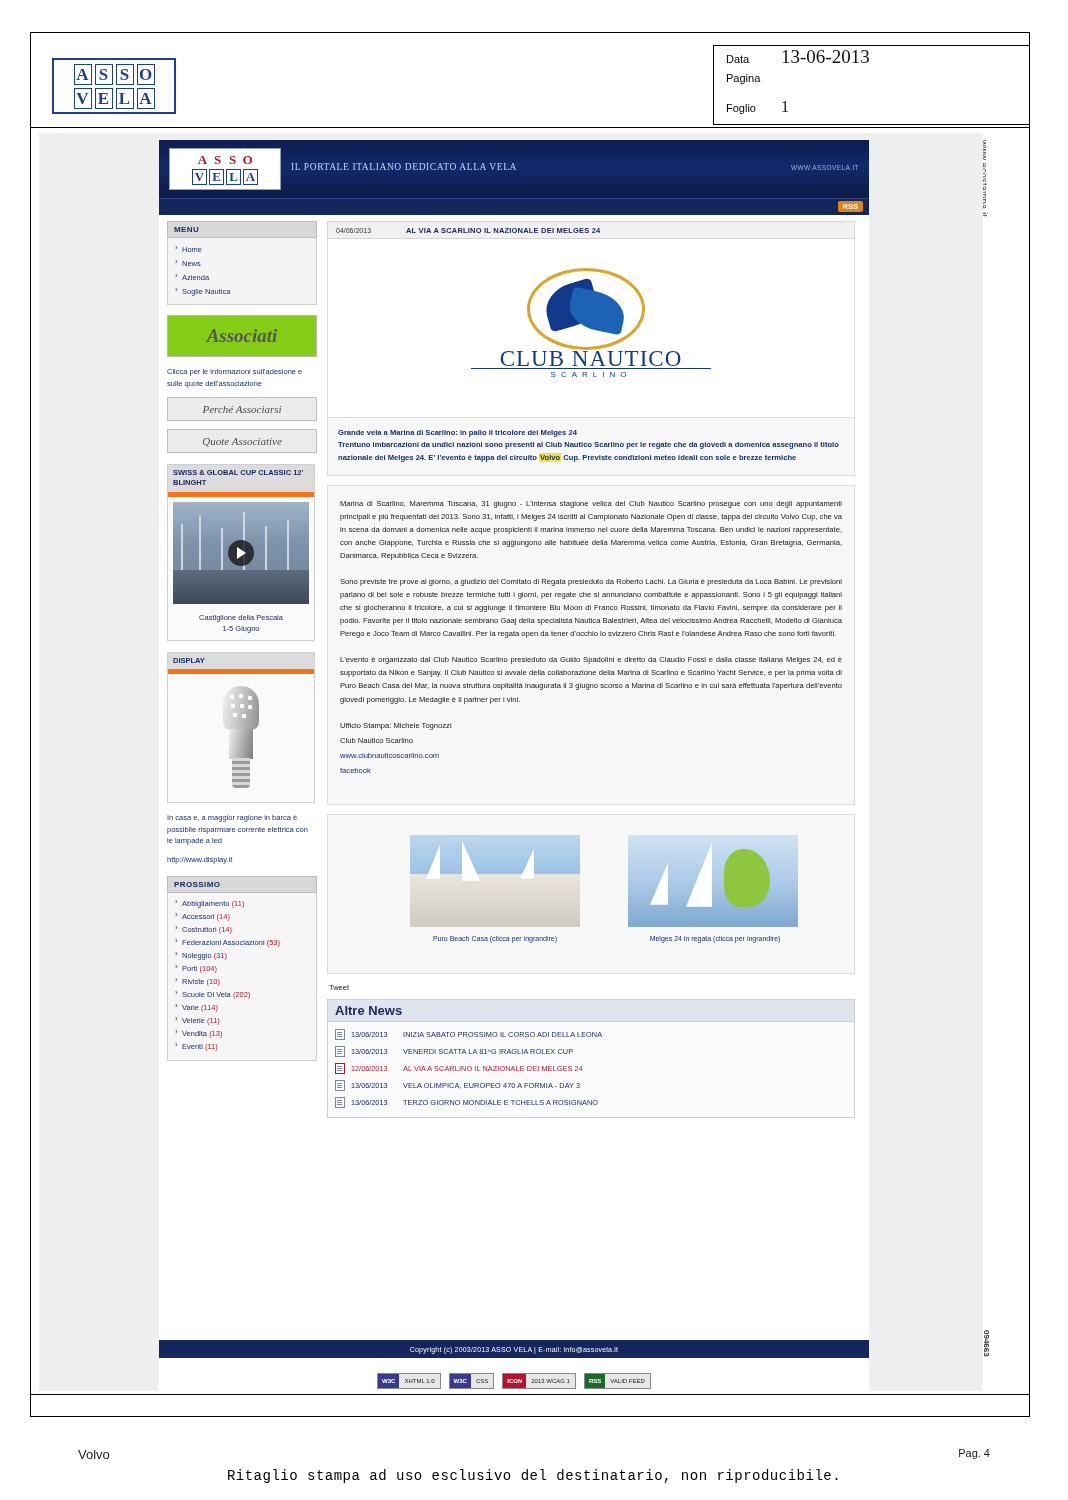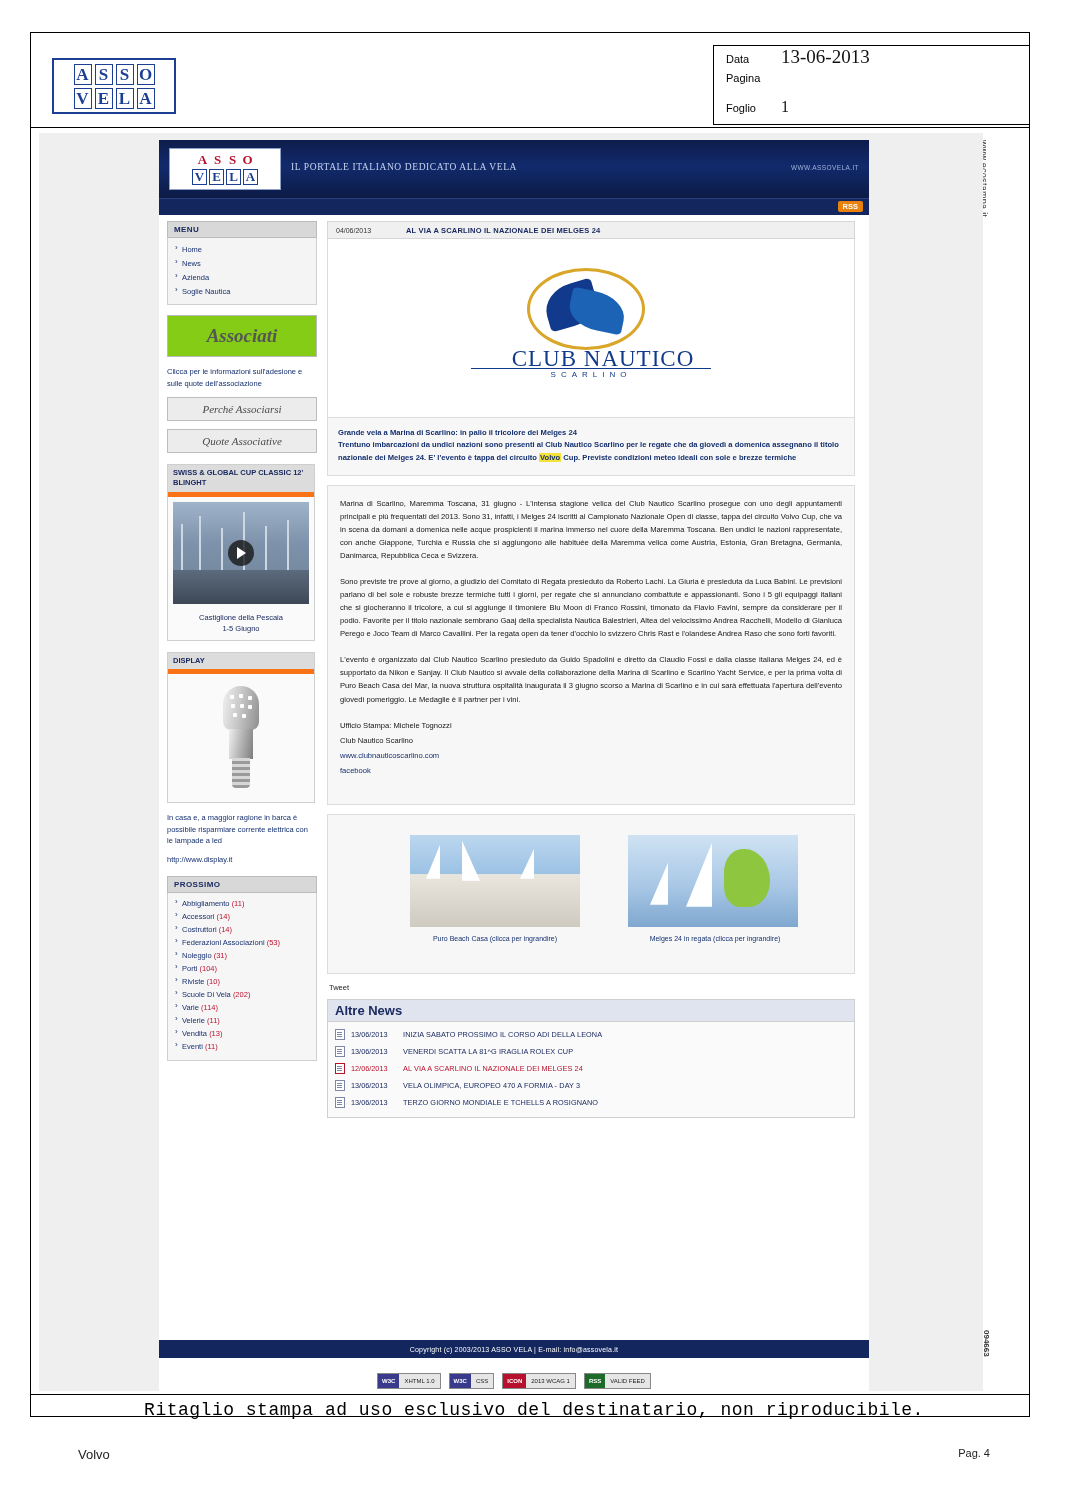--- a/index.html
+++ b/index.html
@@ -41,22 +41,22 @@
   .meta-val{font-size:19px;font-family:"Liberation Serif",serif;}
   .meta-val.small{font-size:16px;}
   .hdr-rule{
     position:absolute;left:31px;top:127px;width:999px;height:1px;background:#000;
   }
   
   .foot-rule{
     position:absolute;left:31px;top:1394px;width:999px;height:1px;background:#000;
   }
   .ritaglio{
-    position:absolute;left:0;top:1400px;width:1068px;text-align:center;
-    font-family:"Liberation Mono", monospace;font-size:18px;letter-spacing:.5px;color:#000;
+    position:absolute;left:0;top:1468px;width:1068px;text-align:center;
+    font-family:"Liberation Mono", monospace;font-size:14px;letter-spacing:.5px;color:#000;
   }
   .bottom-left{
     position:absolute;left:78px;top:1447px;font-size:13px;color:#222;
   }
   .bottom-right{
     position:absolute;right:78px;top:1447px;font-size:11px;color:#222;
   }
   
   .side-url{
     position:absolute;left:989px;top:140px;
@@ -183,21 +183,21 @@
   .hero{
     border:1px solid #dcdcdc;border-top:0;background:#fff;height:178px;
     display:flex;align-items:center;justify-content:center;
   }
   .cn-logo{width:300px;height:124px;position:relative;}
   .cn-ring{position:absolute;left:86px;top:2px;width:112px;height:76px;border:3px solid #d9a62a;border-radius:50%;}
   .cn-leaf1{position:absolute;left:104px;top:18px;width:52px;height:42px;background:#123a8c;
     border-radius:60% 10% 55% 10%;transform:rotate(-16deg);}
   .cn-leaf2{position:absolute;left:128px;top:26px;width:56px;height:38px;background:#1d63b5;
     border-radius:10% 60% 10% 55%;transform:rotate(12deg);}
-  .cn-name{position:absolute;left:12px;top:80px;width:300px;text-align:center;
+  .cn-name{position:absolute;left:0;top:80px;width:300px;text-align:center;
     font-family:"Liberation Serif",serif;font-size:23px;letter-spacing:1px;color:#123a8c;}
   .cn-sub{position:absolute;left:0;top:104px;width:300px;text-align:center;font-size:8px;letter-spacing:5px;color:#123a8c;}
   .cn-rule{position:absolute;left:30px;top:102px;width:240px;height:1px;background:#123a8c;}
   .lead{
     border:1px solid #dcdcdc;border-top:0;background:#f7f7f7;padding:9px 10px 11px 10px;
     font-size:7.6px;line-height:1.62;color:#14306f;font-weight:bold;
   }
   .hl{background:#f4e23a;padding:0 1px;}
   .body-box{
     margin-top:9px;border:1px solid #dcdcdc;background:#f7f7f7;padding:11px 12px 14px 12px;

